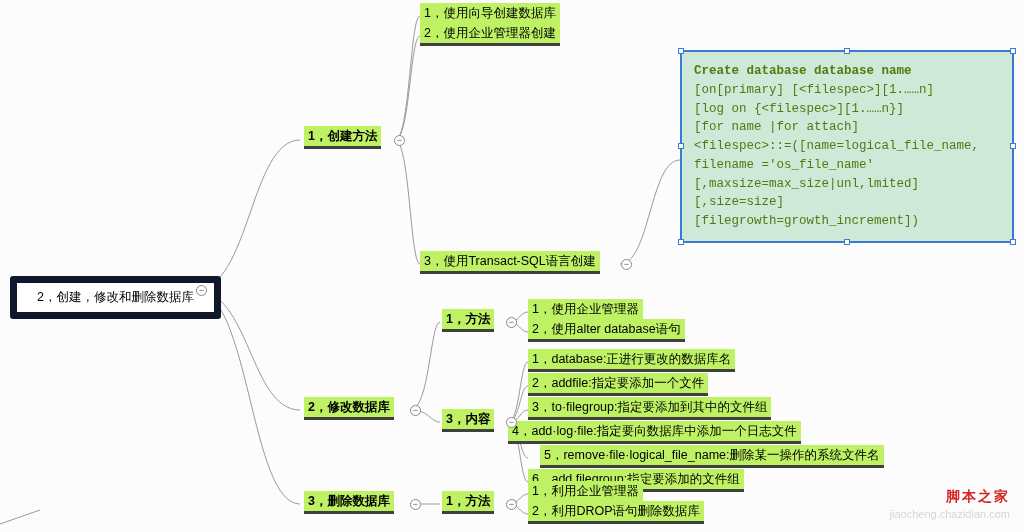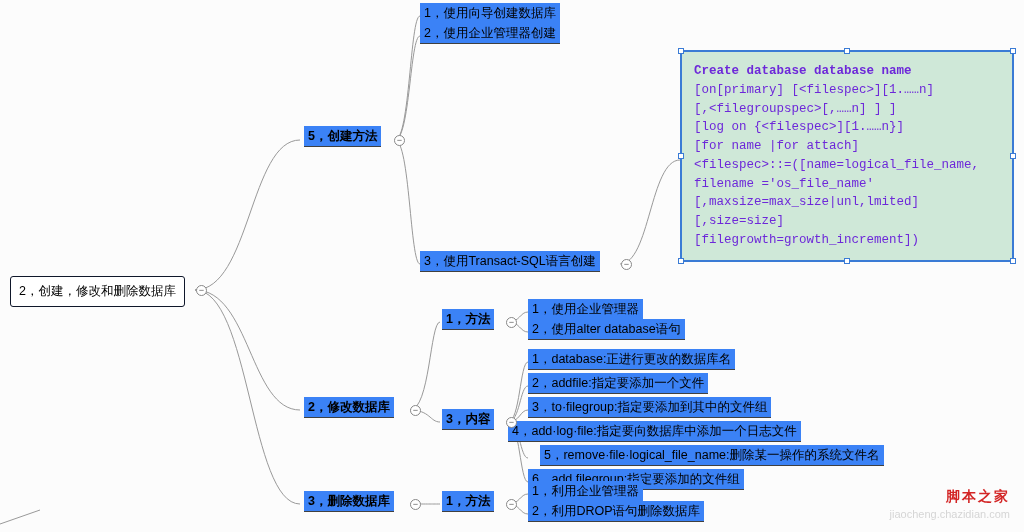--- a/index.html
+++ b/index.html
@@ -7,29 +7,29 @@
     width: 1024px; height: 532px;
     background: #fcfcfc;
     font-family: "Microsoft YaHei", Arial, sans-serif;
     font-size: 12.5px;
     position: relative;
     overflow: hidden;
     color: #000;
   }
   .node {
     position: absolute;
-    border-bottom: 1px solid #404040;
+    border-bottom: 3px solid #404040;
     padding: 2px 4px 1px 4px;
     white-space: nowrap;
-    background: #3b82f6;
+    background: #bef264;
   }
   .root {
-    border: 1px solid #0f172a;
+    border: 7px solid #0f172a;
     border-radius: 3px;
-    padding: 6px 8px;
+    padding: 6px 20px;
     background: #fff;
   }
   .bold { font-weight: bold; }
   .toggle {
     position: absolute;
     width: 11px; height: 11px;
     border: 1px solid #888;
     border-radius: 50%;
     background: #fff;
     font-size: 9px;
@@ -41,21 +41,21 @@
   }
   svg.wires { position: absolute; top:0; left:0; width:1024px; height:532px; pointer-events:none; }
   .panel {
     position: absolute;
     border: 2px solid #3a7bd5;
     background: #cfe8d8;
     padding: 10px 12px;
     font-family: "Courier New", monospace;
     font-size: 12.5px;
     line-height: 1.5;
-    color: #6d28d9;
+    color: #4d7c0f;
   }
   .panel .sel {
     position: absolute;
     width: 6px; height: 6px;
     background: #fff;
     border: 1px solid #3a7bd5;
   }
   .panel .sel.tl{top:-4px;left:-4px}.panel .sel.tr{top:-4px;right:-4px}
   .panel .sel.bl{bottom:-4px;left:-4px}.panel .sel.br{bottom:-4px;right:-4px}
   .panel .sel.tm{top:-4px;left:50%;margin-left:-3px}
@@ -112,42 +112,41 @@
 
     <path d="M0 524 L 40 510"></path>
   </g>
 </svg>
 
 <div class="node root" style="left:10px;top:276px">
   <span>2，创建，修改和删除数据库</span>
 </div>
 <div class="toggle" style="left:196px;top:285px">−</div>
 
-<div class="node bold" style="left:304px;top:126px">5，创建方法</div>
+<div class="node bold" style="left:304px;top:126px">1，创建方法</div>
 <div class="toggle" style="left:394px;top:135px">−</div>
 
 <div class="node" style="left:420px;top:3px">1，使用向导创建数据库</div>
 <div class="node" style="left:420px;top:23px">2，使用企业管理器创建</div>
 <div class="node" style="left:420px;top:251px">
   <span>3，使用Transact-SQL语言创建</span>
 </div>
 <div class="toggle" style="left:621px;top:259px">−</div>
 
 <div class="panel" style="left:680px;top:50px;width:334px">
   <div class="sel tl"></div>
     <div class="sel tr"></div>
     <div class="sel bl"></div>
     <div class="sel br"></div>
   <div class="sel tm"></div>
     <div class="sel bm"></div>
     <div class="sel ml"></div>
     <div class="sel mr"></div>
   <div style="font-weight:bold">Create database  database name</div>
   <div>  [on[primary]  [&lt;filespec&gt;][1.……n]</div>
-  <div>  [,&lt;filegroupspec&gt;[,……n] ] ]</div>
   <div>    [log on {&lt;filespec&gt;][1.……n}]</div>
   <div>    [for name |for attach]</div>
   <div>&lt;filespec&gt;::=([name=logical_file_name,</div>
   <div>filename ='os_file_name'</div>
   <div>[,maxsize=max_size|unl,lmited]</div>
   <div>[,size=size]</div>
   <div>  [filegrowth=growth_increment])</div>
 </div>
 
 <div class="node bold" style="left:304px;top:397px">2，修改数据库</div>

